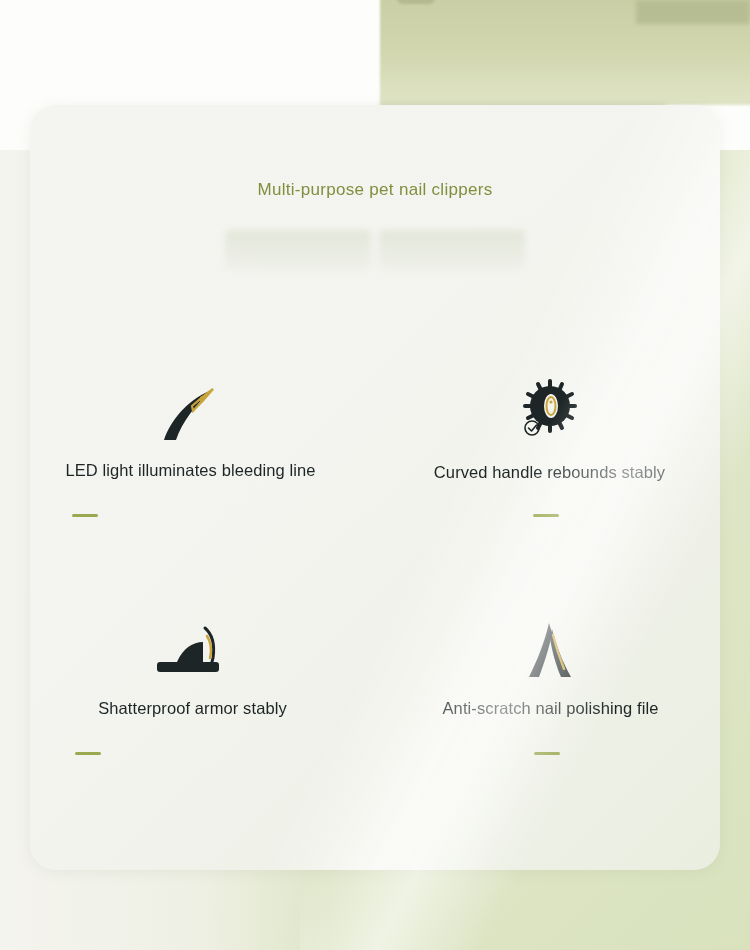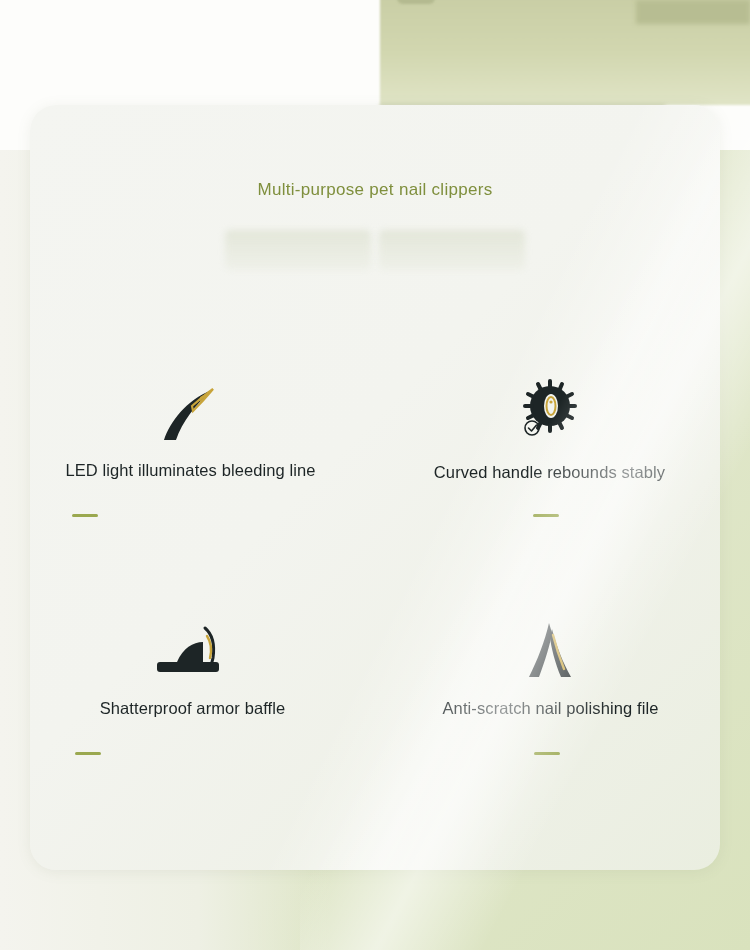--- a/index.html
+++ b/index.html
@@ -257,21 +257,21 @@
 
       <div class="cell c3">
         <div class="icon-box">
           <svg width="76" height="58" viewBox="0 0 76 58" xmlns="http://www.w3.org/2000/svg">
             <rect x="2" y="40" width="62" height="10" rx="3" fill="#1d2526"></rect>
             <path d="M22 40 C28 26, 38 20, 48 20 L48 40 Z" fill="#1d2526"></path>
             <path d="M50 6 C57 12, 60 22, 58 36 C57 42, 54 46, 50 47" fill="none" stroke="#1d2526" stroke-width="3" stroke-linecap="round"></path>
             <path d="M52 14 C56 20, 57 28, 55 36" fill="none" stroke="#c8a43a" stroke-width="2.4" stroke-linecap="round"></path>
           </svg>
         </div>
-        <div class="cell-label">Shatterproof armor baffle</div>
+        <div class="cell-label">Shatterproof armor stably</div>
         <div class="cell-rule"></div>
       </div>
 
       <div class="cell c4">
         <div class="icon-box">
           <svg width="64" height="64" viewBox="0 0 64 64" xmlns="http://www.w3.org/2000/svg">
             <path d="M30 4 C26 22, 18 42, 10 58 L20 58 C26 42, 31 26, 33 14 Z" fill="#1d2526"></path>
             <path d="M33 10 C37 26, 44 44, 52 58 L42 58 C36 44, 32 28, 31 18 Z" fill="#1d2526"></path>
             <path d="M34 16 C37 28, 41 40, 45 50" fill="none" stroke="#c8a43a" stroke-width="2.4" stroke-linecap="round"></path>
           </svg>

